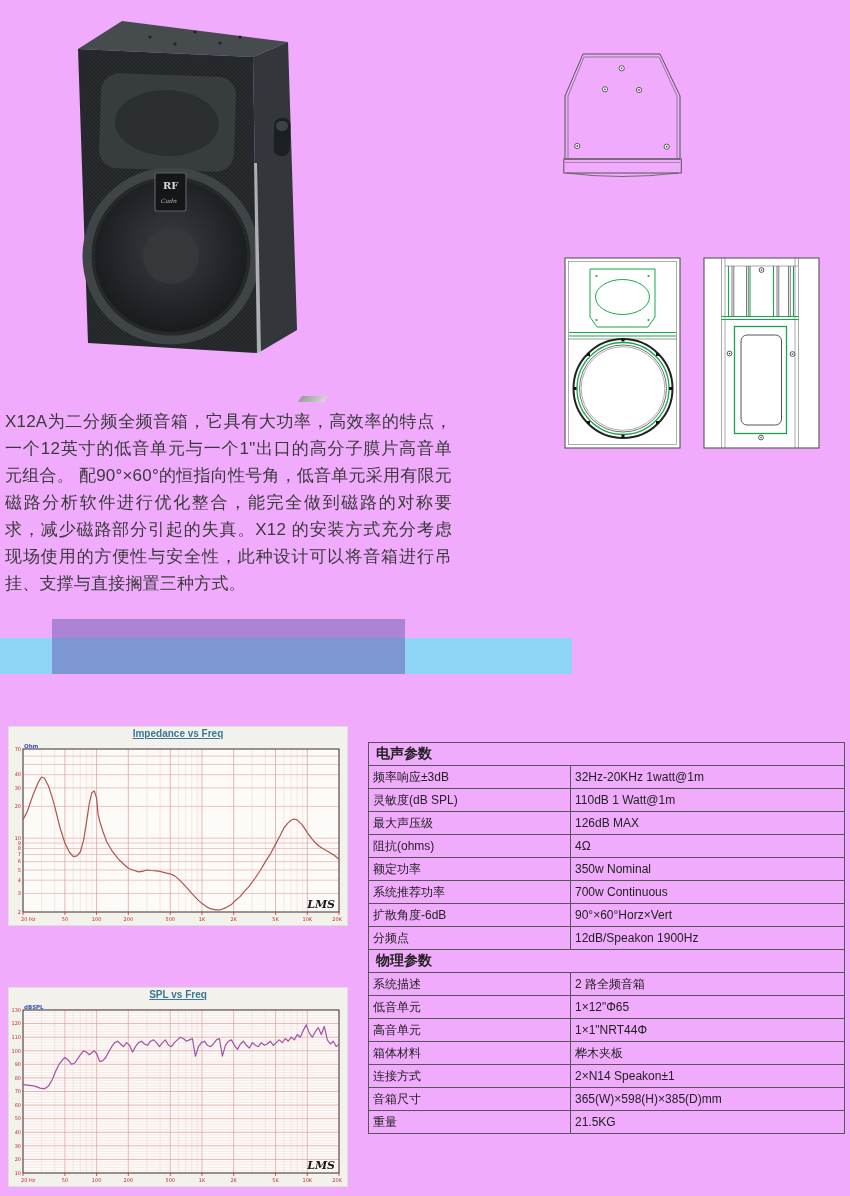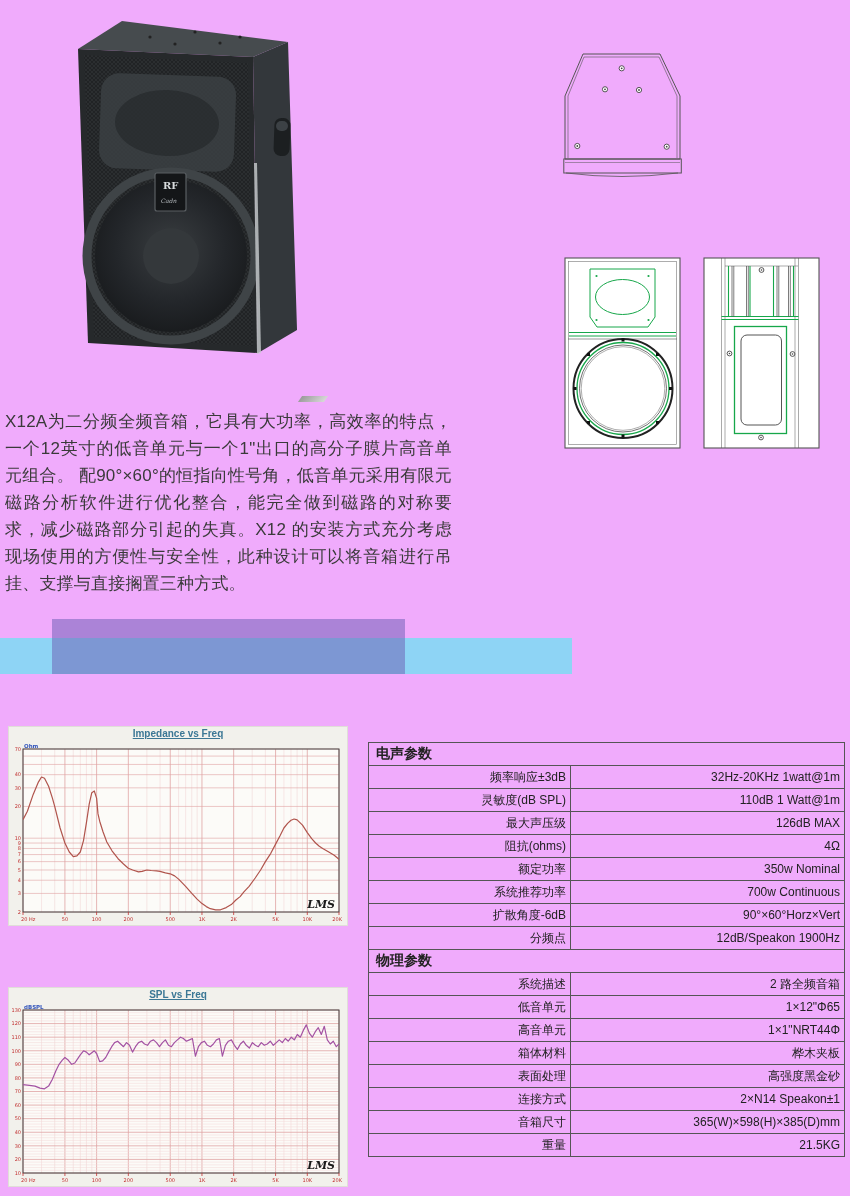--- a/index.html
+++ b/index.html
@@ -20,21 +20,21 @@
   
   .chart-panel{width:340px;height:200px;background:#f2f1ec;border:1px solid #e0ded8;box-sizing:border-box;}
   #imp-panel{left:8px;top:726px;}
   #spl-panel{left:8px;top:987px;}
   .chart-title{height:16px;text-align:center;font-size:10px;font-weight:bold;
                color:#3B7795;text-decoration:underline;padding-top:1px;}
 
   
   #spec-table{left:368px;top:742px;width:477px;border-collapse:collapse;
               font-size:12px;color:#222;}
-  #spec-table td{border:1px solid #555;height:22px;padding:0 4px;text-align:right;}
+  #spec-table td{border:1px solid #555;height:22px;padding:0 4px;text-align:left;}
   #spec-table td.col-label{width:193px;}
   #spec-table tr.section-row td{font-weight:bold;text-align:left;padding-left:7px;font-size:14px;}
 </style>
 </head>
 <body>
 
 <div id="page">
 
   <svg class="abs" style="left:55px;top:13px" width="250" height="350" viewBox="0 0 250 350">
     <defs>
@@ -479,24 +479,20 @@
         </tr>
         <tr>
           <td class="col-label">高音单元</td>
           <td class="col-value">1×1"NRT44Φ</td>
         </tr>
         <tr>
           <td class="col-label">箱体材料</td>
           <td class="col-value">桦木夹板</td>
         </tr>
         <tr>
-          <td class="col-label">表面处理</td>
-          <td class="col-value">高强度黑金砂</td>
-        </tr>
-        <tr>
           <td class="col-label">连接方式</td>
           <td class="col-value">2×N14 Speakon±1</td>
         </tr>
         <tr>
           <td class="col-label">音箱尺寸</td>
           <td class="col-value">365(W)×598(H)×385(D)mm</td>
         </tr>
         <tr>
           <td class="col-label">重量</td>
           <td class="col-value">21.5KG</td>

